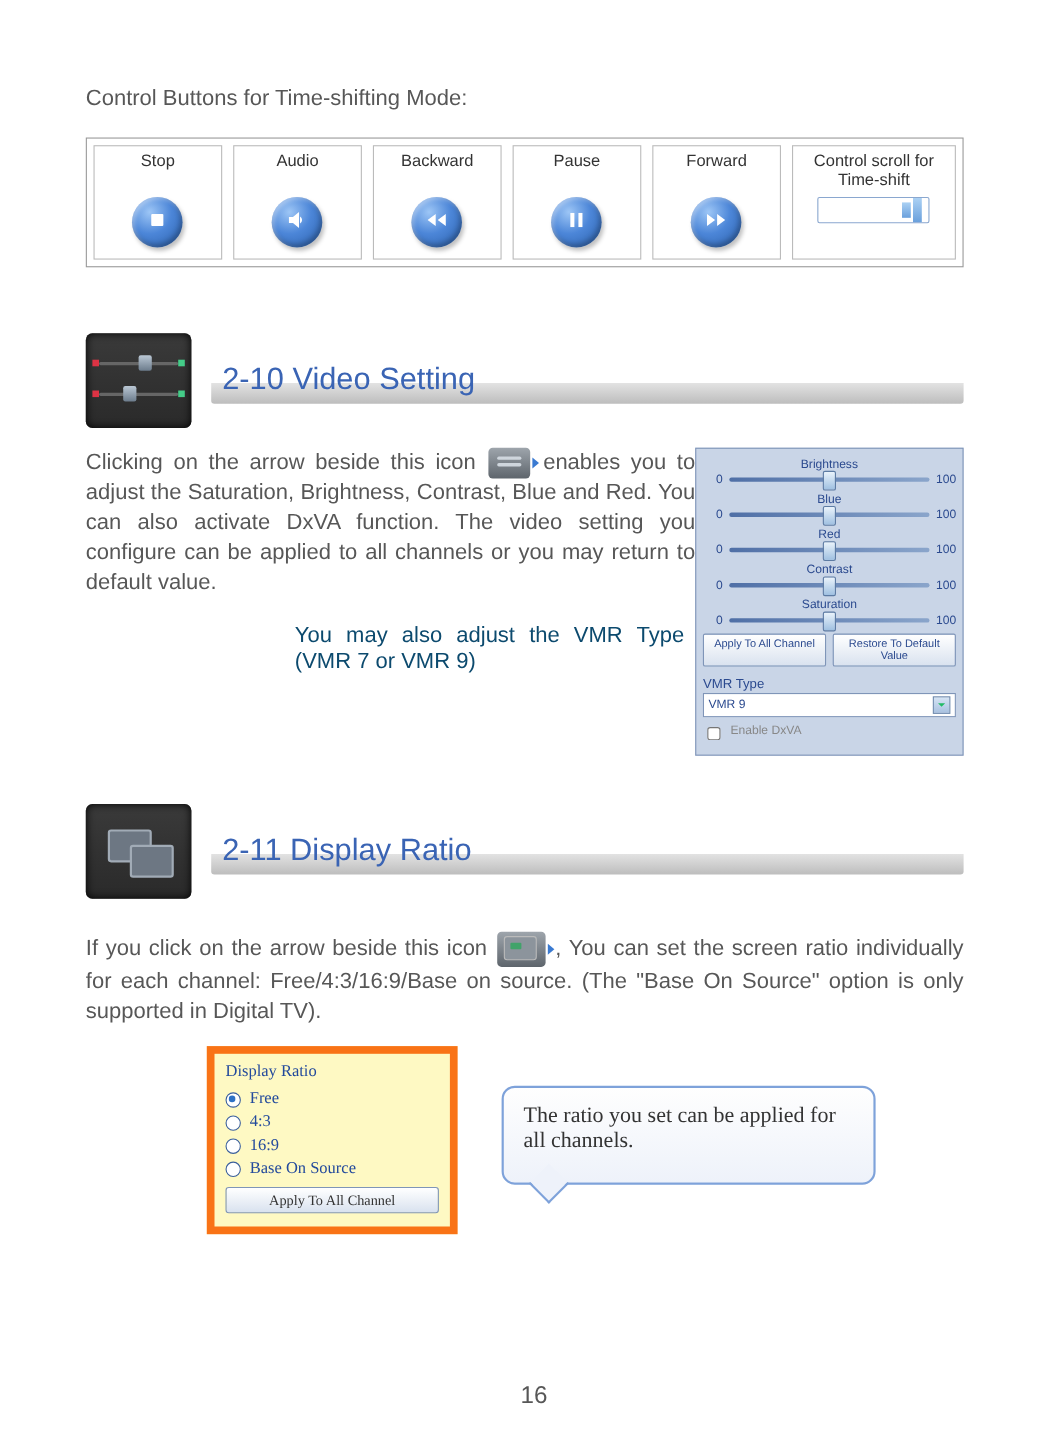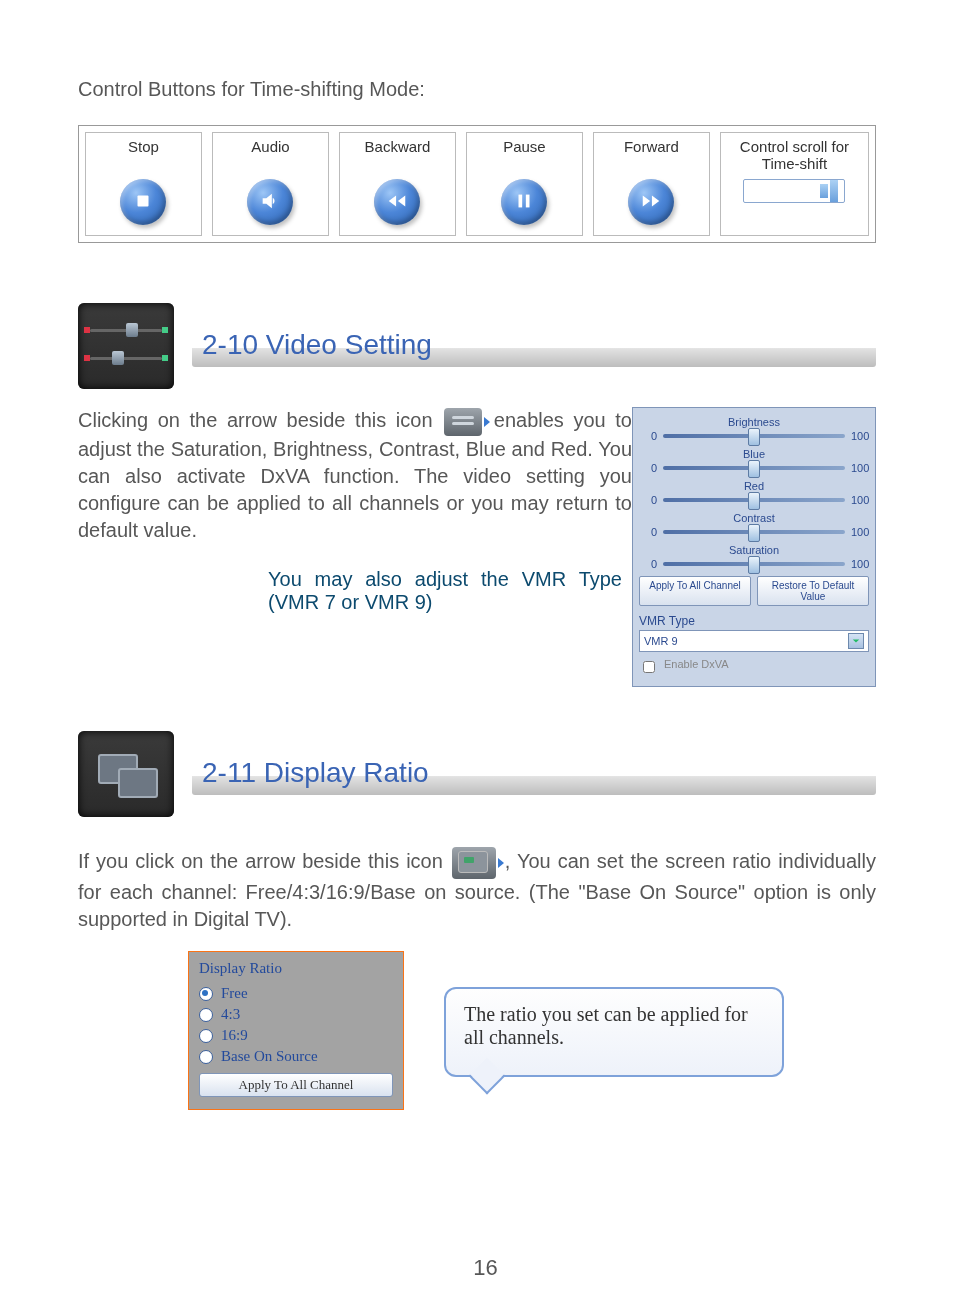--- a/index.html
+++ b/index.html
@@ -47,21 +47,21 @@
 .panel-select .chev svg{width:8px;height:8px;fill:#2b6}
 .panel-check{display:flex;align-items:flex-start;gap:6px;margin-top:6px;font-size:11px;color:#888}
 .panel-check input{width:12px;height:12px}
 .vmr-text{font-size:20px;color:#0c4a6e;text-align:justify;margin:24px 0 0 0;padding-left:190px;padding-right:10px}
 .display-icon{width:96px;height:86px;border-radius:6px;background:linear-gradient(180deg,#3a3a3a,#2a2a2a);box-shadow:inset 0 0 8px #000;position:relative;flex:0 0 auto;display:flex;align-items:center;justify-content:center}
 .display-icon .screens{position:relative;width:64px;height:48px}
 .display-icon .scr{position:absolute;width:36px;height:26px;background:#6d7783;border:2px solid #a1abb6;border-radius:3px}
 .display-icon .scr.a{left:4px;top:4px}
 .display-icon .scr.b{right:0;bottom:0}
 .ratio-row{display:flex;gap:40px;align-items:flex-start;margin-top:18px;padding-left:110px}
-.ratio-box{width:194px;border:1px solid #f97316;background:#a3a3a3;padding:8px 10px 12px 10px;font-family:"Times New Roman",serif;font-size:15px;color:#2b4a8f}
+.ratio-box{width:194px;border:7px solid #f97316;background:#fef9c3;padding:8px 10px 12px 10px;font-family:"Times New Roman",serif;font-size:15px;color:#2b4a8f}
 .ratio-box .title{color:#234a9c;margin-bottom:8px}
 .radio-row{display:flex;align-items:center;gap:8px;margin:4px 0;color:#234a9c}
 .radio{width:12px;height:12px;border:1px solid #3a5f9c;border-radius:50%;background:#fff;display:inline-block;position:relative}
 .radio.sel::after{content:"";position:absolute;left:2px;top:2px;width:6px;height:6px;background:#2d71c4;border-radius:50%}
 .ratio-apply{margin-top:8px;background:linear-gradient(180deg,#fff,#d9e2ef);border:1px solid #7f95b8;font-size:13px;text-align:center;padding:3px 6px;border-radius:3px;color:#333;font-family:"Times New Roman",serif}
 .callout{position:relative;width:300px;border:2px solid #7ea2da;border-radius:12px;background:linear-gradient(180deg,#fefefe,#eef2fa);padding:14px 18px 26px 18px;font-family:"Times New Roman",serif;font-size:20px;color:#333}
 .callout::after{content:"";position:absolute;left:28px;bottom:-14px;width:24px;height:24px;background:linear-gradient(180deg,#eef2fa,#eef2fa);border-left:2px solid #7ea2da;border-bottom:2px solid #7ea2da;transform:rotate(-45deg)}
 .callout-wrap{padding-top:36px}
 .page-num{position:absolute;left:17px;right:0;bottom:26px;text-align:center;font-size:22px;color:#575757}
 .inline-icon.monitor{width:44px;height:32px}

